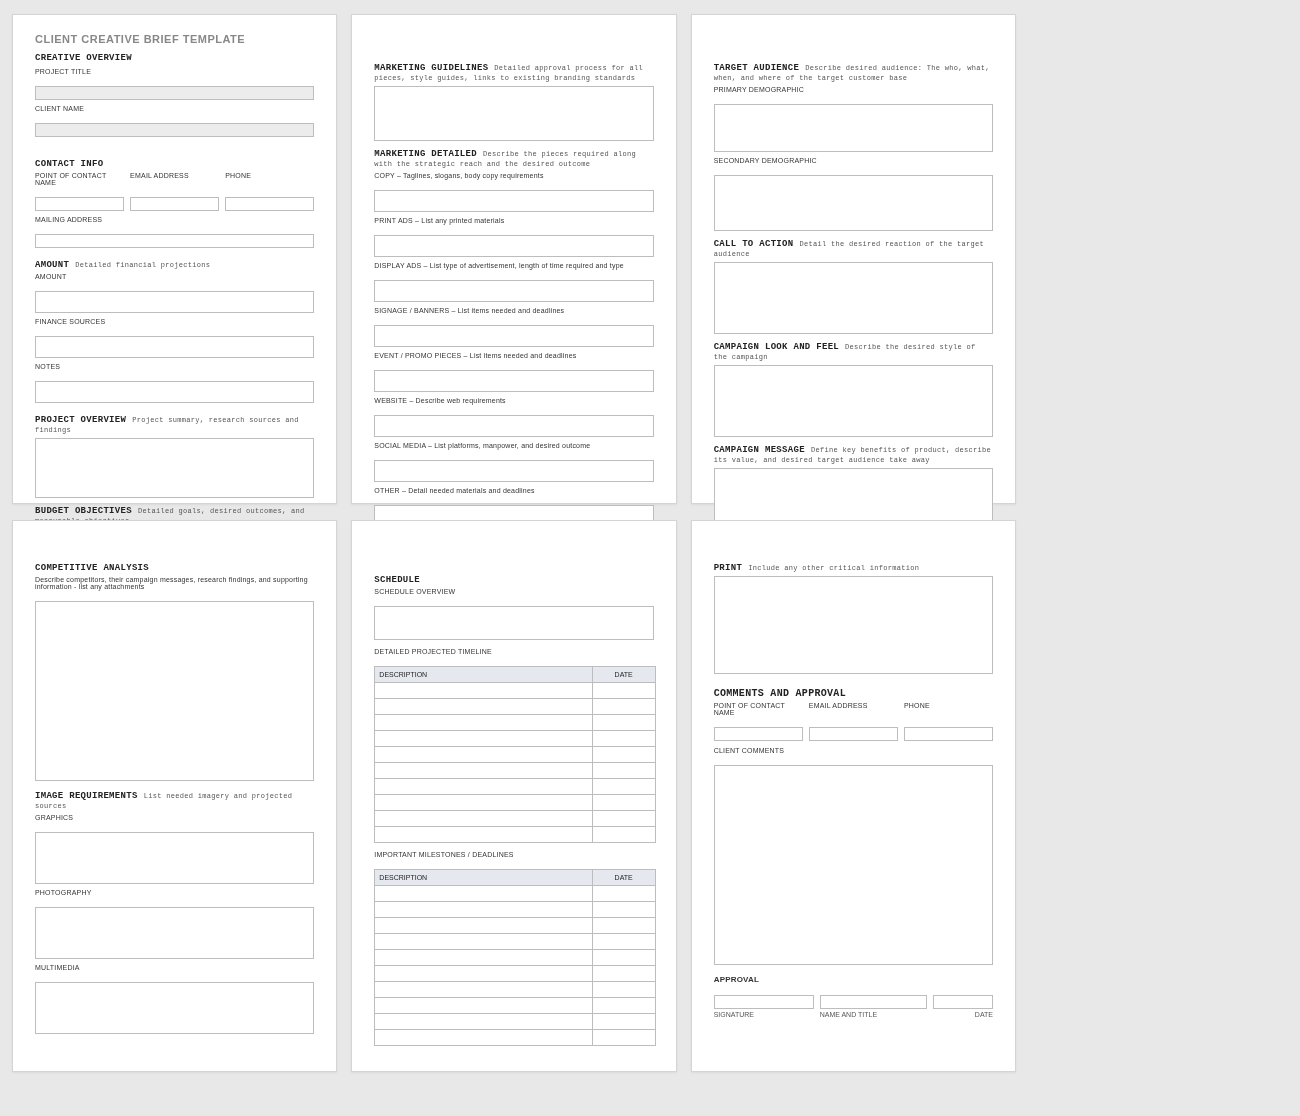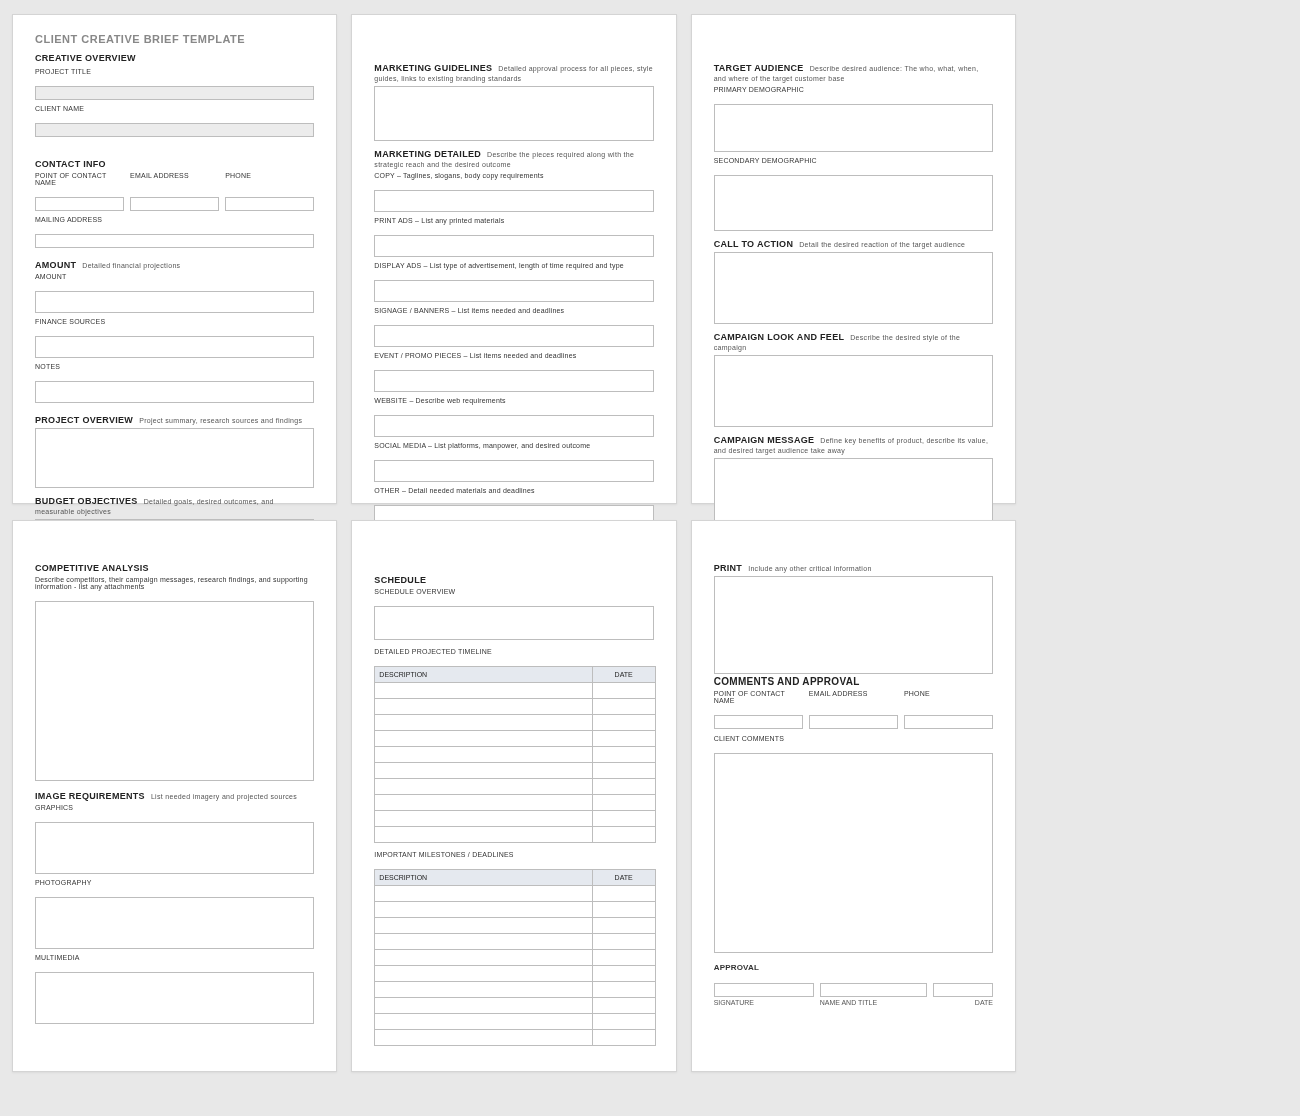--- a/index.html
+++ b/index.html
@@ -2,21 +2,21 @@
 <html><head>
 <meta charset="utf-8">
 <style>
 html,body{margin:0;padding:0;background:#e8e8e8;font-family:Arial,Helvetica,sans-serif;font-size:8px;color:#222;}
 .canvas{width:1028px;height:1116px;background:#e8e8e8;padding:14px 12px;box-sizing:border-box;}
 .grid{display:grid;grid-template-columns:repeat(3,1fr);grid-auto-rows:min-content;gap:16px 14px;}
 .page{background:#fff;border:1px solid #d4d4d4;box-shadow:0 1px 2px rgba(0,0,0,.06);box-sizing:border-box;padding:18px 22px 20px;}
 .page.top{height:490px;}
 .page.bottom{height:552px;}
 .page-title{font-weight:bold;color:#888;letter-spacing:.5px;font-size:11px;margin-bottom:8px;}
-.section-hdr{font-weight:bold;font-size:9px;letter-spacing:.3px;margin-top:8px;margin-bottom:3px;}
+.section-hdr{font-weight:bold;font-size:9px;letter-spacing:.3px;margin-top:8px;margin-bottom:3px;font-family:Liberation Mono, monospace;}
 .label{font-size:7px;letter-spacing:.2px;margin-top:5px;margin-bottom:11px;color:#333;}
 .note{font-size:7px;color:#555;display:inline;font-weight:normal;}
 .section-hdr .note{margin-left:6px;}
 .box{border:1px solid #bdbdbd;background:#fff;box-sizing:border-box;width:100%;}
 .box.thin{height:14px;}
 .box.short{height:22px;}
 .box.med{height:34px;}
 .box.tall{height:60px;}
 .box.shaded{background:#ececec;}
 .row3{display:flex;gap:6px;}
@@ -244,21 +244,21 @@
             <div class="c1"></div>
             <div class="c2"></div>
           </div>
   </div>
 </div>
 
 <div class="page bottom" style="padding-top:34px">
   <div class="section-hdr"><span>PRINT</span><span class="note">Include any other critical information</span></div>
   <div class="box" style="height:98px"></div>
 
-  <div class="section-hdr" style="margin-top:2px;font-size:10px">COMMENTS AND APPROVAL</div>
+  <div class="section-hdr" style="margin-top:14px;font-size:10px">COMMENTS AND APPROVAL</div>
   <div class="row3">
     <div class="col">
             <div class="label" style="margin-top:0">POINT OF CONTACT NAME</div>
           </div>
     <div class="col">
             <div class="label" style="margin-top:0">EMAIL ADDRESS</div>
           </div>
     <div class="col">
             <div class="label" style="margin-top:0">PHONE</div>
           </div>

